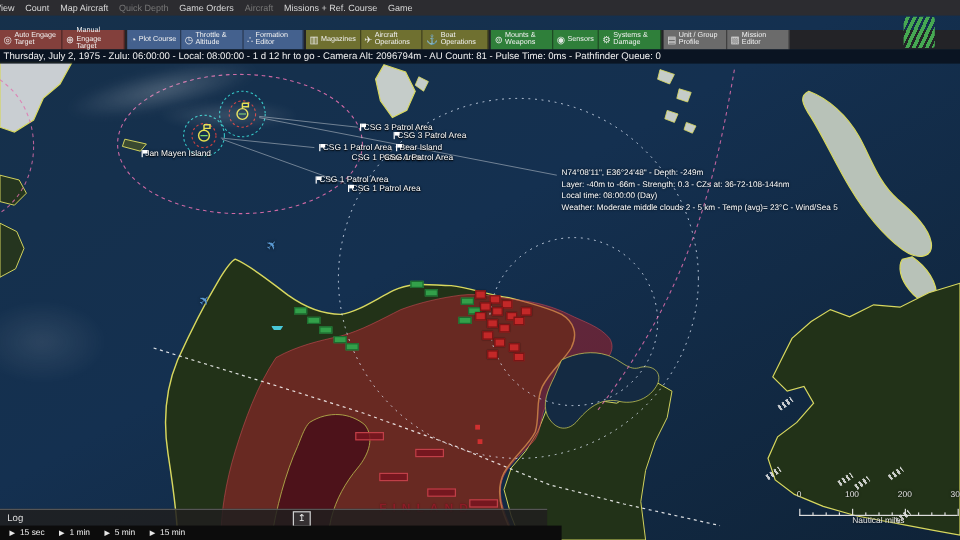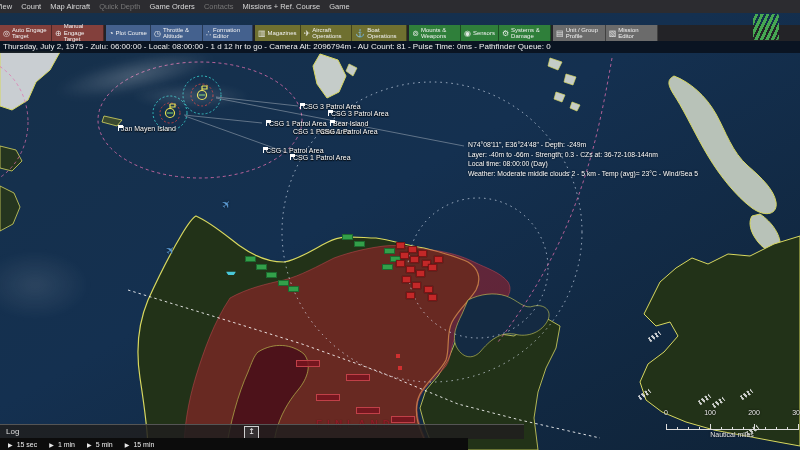--- a/index.html
+++ b/index.html
@@ -51,21 +51,21 @@
   .hplate{position:absolute;width:22px;height:5px;background:rgba(120,20,30,.85);border:0.5px solid #c04048;}
   .airfield{position:absolute;width:13px;height:5px;transform:rotate(-35deg);opacity:.85;
     background:repeating-linear-gradient(90deg,#e8e8e8 0 2px,rgba(232,232,232,0) 2px 4px);}
   
   #scalebar{position:absolute;left:662px;top:407px;width:140px;height:34px;z-index:10;color:#e8e8e8;}
   .tick-num{position:absolute;top:2px;font-size:7px;transform:translateX(-50%);text-shadow:0 0 2px #000;}
   #ruler{position:absolute;left:4px;top:22px;width:132px;border-top:1px solid #ddd;}
   .tick{position:absolute;width:1px;background:#ddd;}
   #scale-label{position:absolute;left:4px;top:24px;width:132px;text-align:center;font-size:7px;text-shadow:0 0 2px #000;}
   
-  #log-panel{position:absolute;left:0;top:424px;width:524px;height:14px;background:rgba(32,30,31,.85);
+  #log-panel{position:absolute;left:0;top:424px;width:456px;height:14px;background:rgba(32,30,31,.85);
     border-top:1px solid #555;z-index:20;}
   #log-title{position:absolute;left:6px;top:2px;font-size:8px;color:#ddd;}
   #raise-btn{position:absolute;left:244px;top:1px;width:13px;height:11px;border:1px solid #cfcfcf;
     background:#353032;color:#eee;font-size:8px;line-height:10px;text-align:center;}
   #time-steps{position:absolute;left:0;top:438px;width:460px;height:12px;background:#0c0c0c;z-index:20;
     display:flex;align-items:center;padding-left:8px;}
   .step{display:flex;align-items:center;margin-right:12px;color:#eee;}
   .step .arr{font-size:6px;margin-right:4px;color:#e8e8e8;}
   .step .slab{font-size:7px;}
 </style>
@@ -242,21 +242,21 @@
       <div class="airfield" style="left: 746px; top: 428px;"></div>
       <div class="airfield" style="left: 648px; top: 334px;"></div>
     </div>
 
   <div id="menubar">
       <div class="menu-item">View</div>
       <div class="menu-item">Count</div>
       <div class="menu-item">Map Aircraft</div>
       <div class="menu-item dim">Quick Depth</div>
       <div class="menu-item">Game Orders</div>
-      <div class="menu-item dim">Contacts</div>
+      <div class="menu-item dim">Aircraft</div>
       <div class="menu-item">Missions + Ref. Course</div>
       <div class="menu-item">Game</div>
     </div>
 
 
   <div id="toolbar">
       <div class="tbtn c-red">
         <span class="ticon">◎</span>
         <span class="lbl">Auto Engage Target</span>
       </div>

